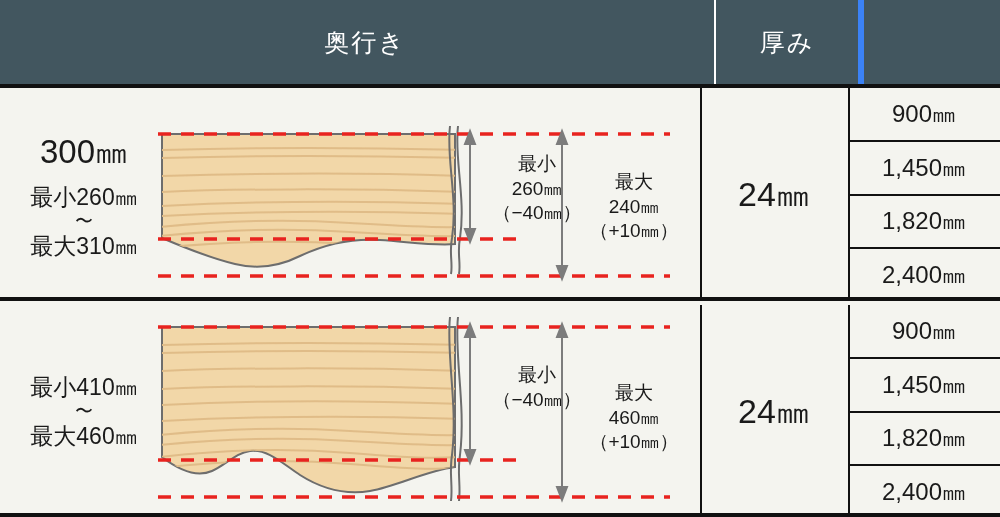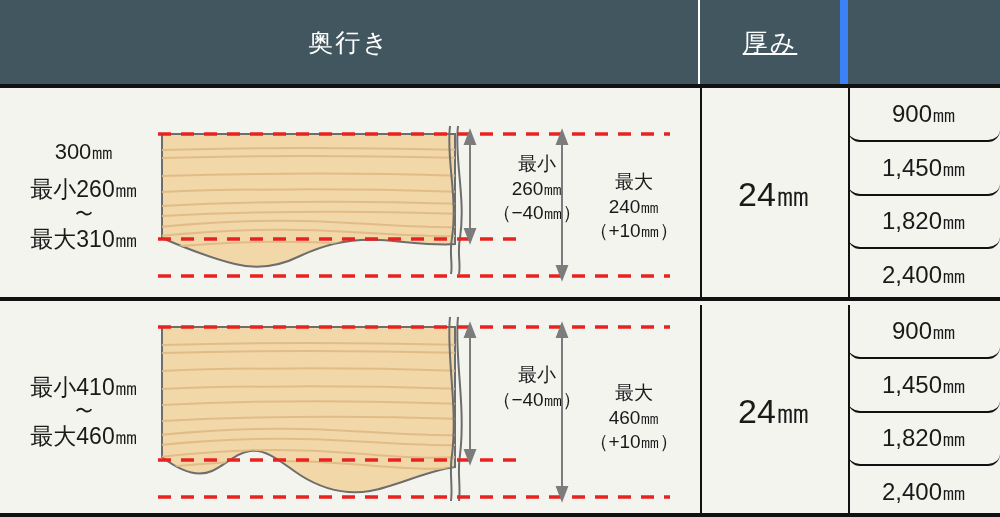--- a/index.html
+++ b/index.html
@@ -33,22 +33,22 @@
   .th {
     height: 84px;
     display: flex;
     align-items: center;
     justify-content: center;
     color: #ffffff;
     font-size: 25px;
     letter-spacing: 2px;
     box-sizing: border-box;
   }
-  .th-depth  { width: 700px; border-right: 2px solid #ffffff; }
-  .th-thick  { width: 148px; border-right: 8px solid #3b82f6; text-decoration: underline; }
+  .th-depth  { width: 700px; border-right: 2px solid #ffffff; margin-left: 16px; }
+  .th-thick  { width: 148px; border-right: 6px solid #3b82f6; }
   .th-length { width: 152px; }
 
   
   .body-frame {
     position: absolute;
     left: 0;
     top: 84px;
     width: 1000px;
     height: 433px;
     box-sizing: border-box;
@@ -83,21 +83,21 @@
     top: 0;
     width: 168px;
     height: 213px;
     display: flex;
     flex-direction: column;
     align-items: center;
     justify-content: center;
     color: #1a1a1a;
   }
   .label-main {
-    font-size: 22px;
+    font-size: 33px;
     letter-spacing: 0px;
     margin-bottom: 9px;
     white-space: nowrap;
   }
   .label-min, .label-max {
     font-size: 23px;
     white-space: nowrap;
     line-height: 1.15;
   }
   .label-tilde {
@@ -154,21 +154,20 @@
   }
   .length-item {
     flex: 1 1 0;
     display: flex;
     align-items: center;
     justify-content: center;
     font-size: 24px;
     color: #1a1a1a;
     border-bottom: 2px solid #111111;
     box-sizing: border-box;
-    border-radius: 12px;
   }
   .length-item:last-child { border-bottom: none; }
 </style>
 </head>
 <body>
 
 <div class="sheet">
 
   <div class="table-header">
     <div class="th th-depth">奥行き</div>

